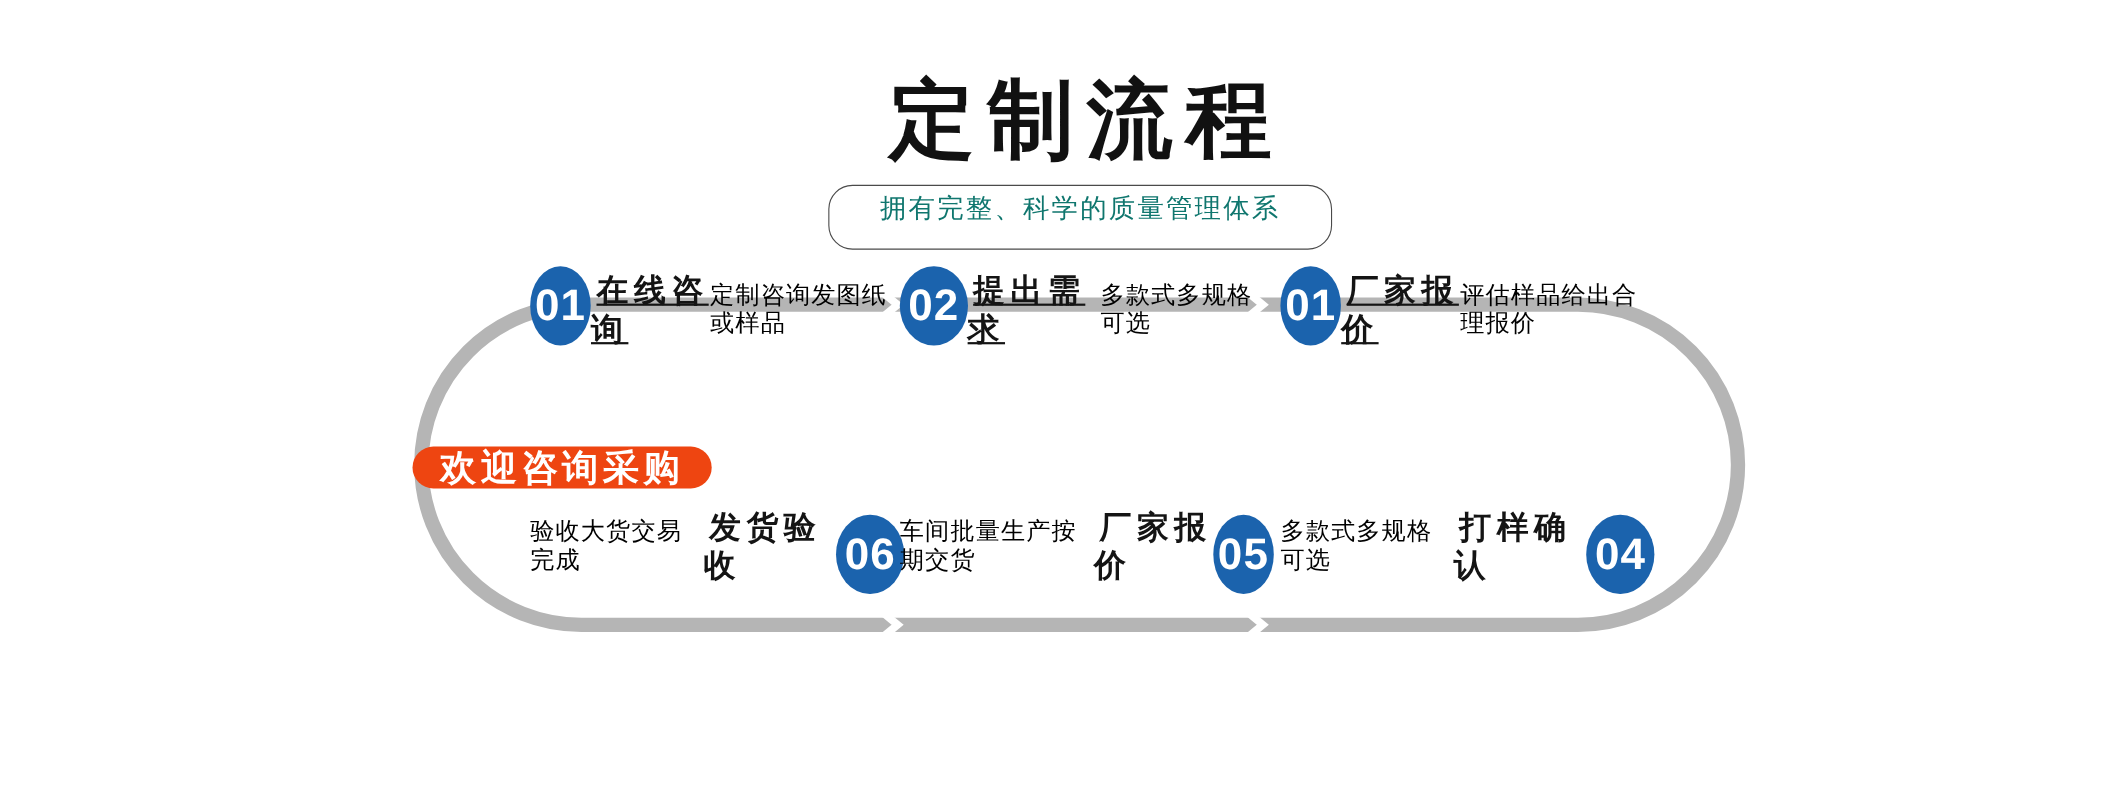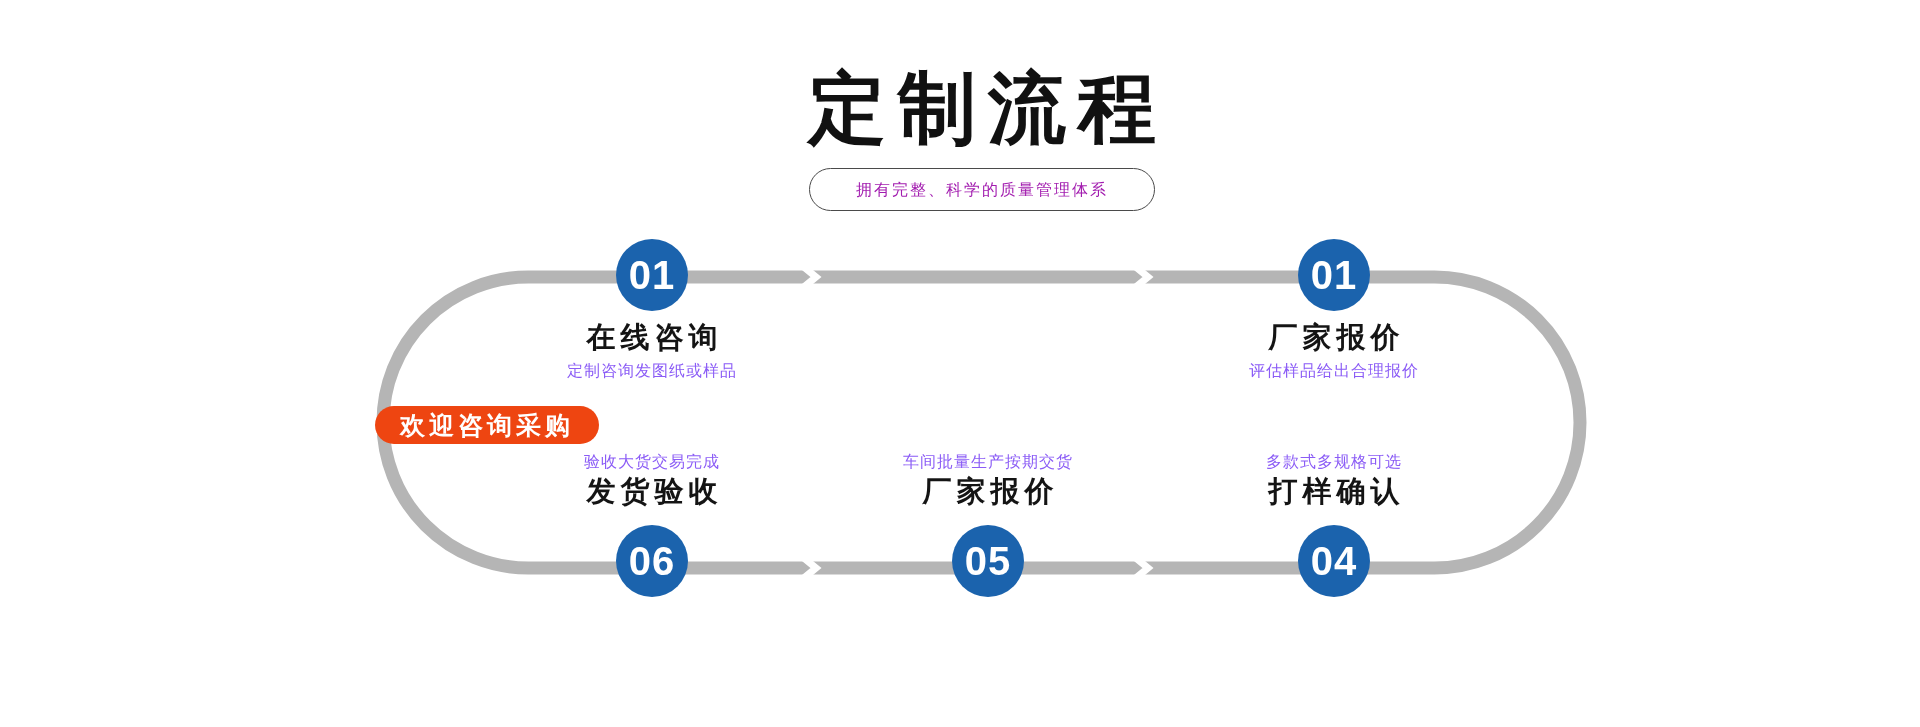--- a/index.html
+++ b/index.html
@@ -10,60 +10,60 @@
   
   .header { position:absolute; left:22px; top:0; width:1920px; text-align:center; }
   .page-title {
     margin-top:64px;
     font-size:78px; font-weight:bold; color:#111111;
     letter-spacing:12px; text-indent:12px; line-height:1.15;
   }
   .subtitle-pill {
     display:inline-block; margin-top:14px;
     border:1px solid #4a4a4a; border-radius:22px;
-    height:43px; line-height:41px; padding:0 46px;
-    font-size:16px; color:#a21caf; letter-spacing:2px;
+    height:59px; line-height:41px; padding:0 46px;
+    font-size:24px; color:#0f766e; letter-spacing:2px;
   }
 
   
   .diagram { position:absolute; left:0; top:0; width:1920px; height:727px; }
   .track-svg { position:absolute; left:0; top:0; width:1920px; height:727px; }
   .track-path { fill:none; stroke:var(--track-gray,#b5b5b5); stroke-width:13; }
   .arrow-chevron { fill:none; stroke:#ffffff; stroke-width:7; stroke-linejoin:miter; }
 
-  .step { position:absolute; width:340px; display:flex; flex-direction:column; align-items:center; }
+  .step { position:absolute; width:340px; display:flex; flex-direction:row; align-items:center; }
   .step-top { top:239px; }
   .step-bottom { top:452px;align-items:center; }
 
   .step-circle {
     width:72px; height:72px; border-radius:50%;
     background:var(--accent-blue,#1b63ad);
     display:flex; align-items:center; justify-content:center;
   }
   .step-circle span {
     color:#ffffff; font-size:40px; font-weight:bold; line-height:1; letter-spacing:1px;
   }
   .step-title {
     font-size:29px; font-weight:bold; color:#141414;
     letter-spacing:5px; text-indent:5px; line-height:1.2;
   }
   .step-desc {
-    font-size:16px; color:#8b5cf6; letter-spacing:1px; line-height:1.2;
+    font-size:22px; color:#000000; letter-spacing:1px; line-height:1.2;
   }
-  .step-top .step-title { margin-top:9px; }
+  .step-top .step-title { margin-top:9px;text-decoration:underline; }
   .step-top .step-desc  { margin-top:6px; }
   .step-bottom .step-title { margin-top:3px; }
   .step-bottom .step-circle { margin-top:16px; }
 
   .welcome-badge {
     position:absolute; left:375px; top:406px; height:38px;
     background:var(--accent-orange,#ee4511);
     border-radius:19px; padding:0 25px;
     display:flex; align-items:center;
-    color:#ffffff; font-size:25px; font-weight:bold; letter-spacing:4px;
+    color:#ffffff; font-size:33px; font-weight:bold; letter-spacing:4px;
   }
 </style>
 </head>
 <body>
 
 <div class="canvas">
 
   <div class="header">
     <div class="page-title">定制流程</div>
     <div>
@@ -88,20 +88,27 @@
     </div>
 
     <div class="step step-top" style="left:482px">
       <div class="step-circle">
         <span>01</span>
       </div>
       <div class="step-title">在线咨询</div>
       <div class="step-desc">定制咨询发图纸或样品</div>
     </div>
 
+    <div class="step step-top" style="left:818px">
+      <div class="step-circle">
+        <span>02</span>
+      </div>
+      <div class="step-title">提出需求</div>
+      <div class="step-desc">多款式多规格可选</div>
+    </div>
 
     <div class="step step-top" style="left:1164px">
       <div class="step-circle">
         <span>01</span>
       </div>
       <div class="step-title">厂家报价</div>
       <div class="step-desc">评估样品给出合理报价</div>
     </div>
 
     <div class="step step-bottom" style="left:482px">

